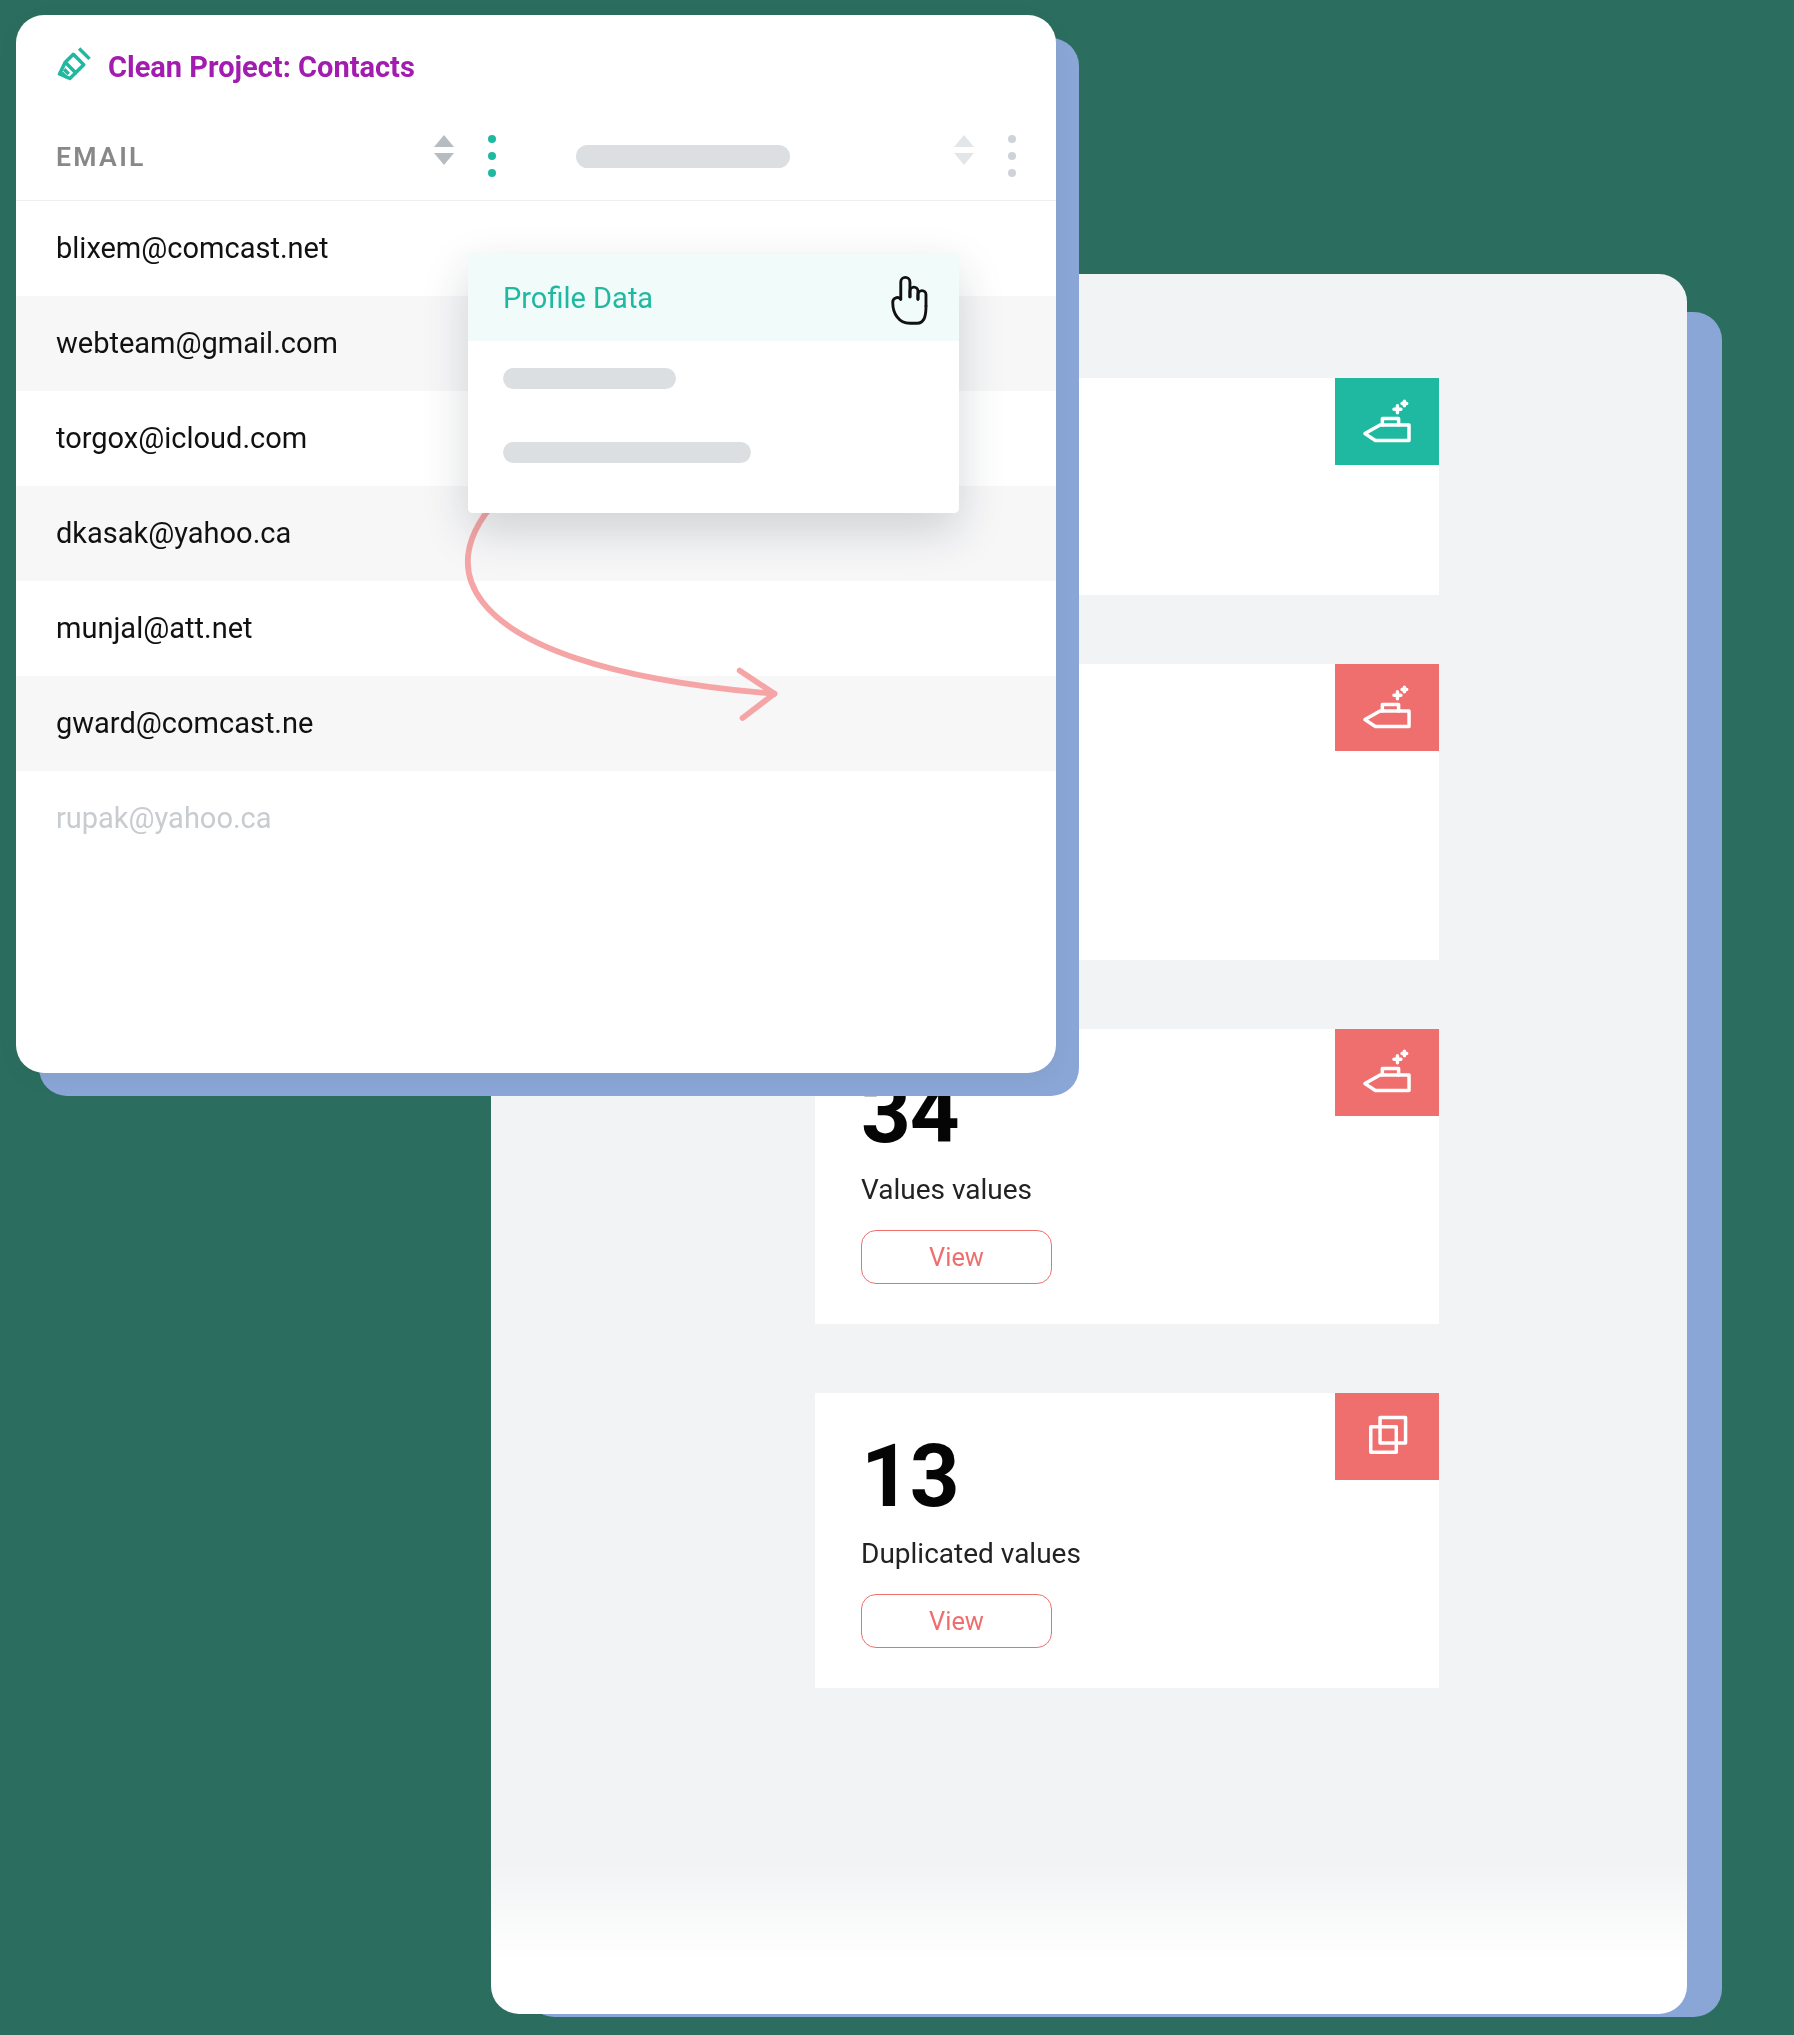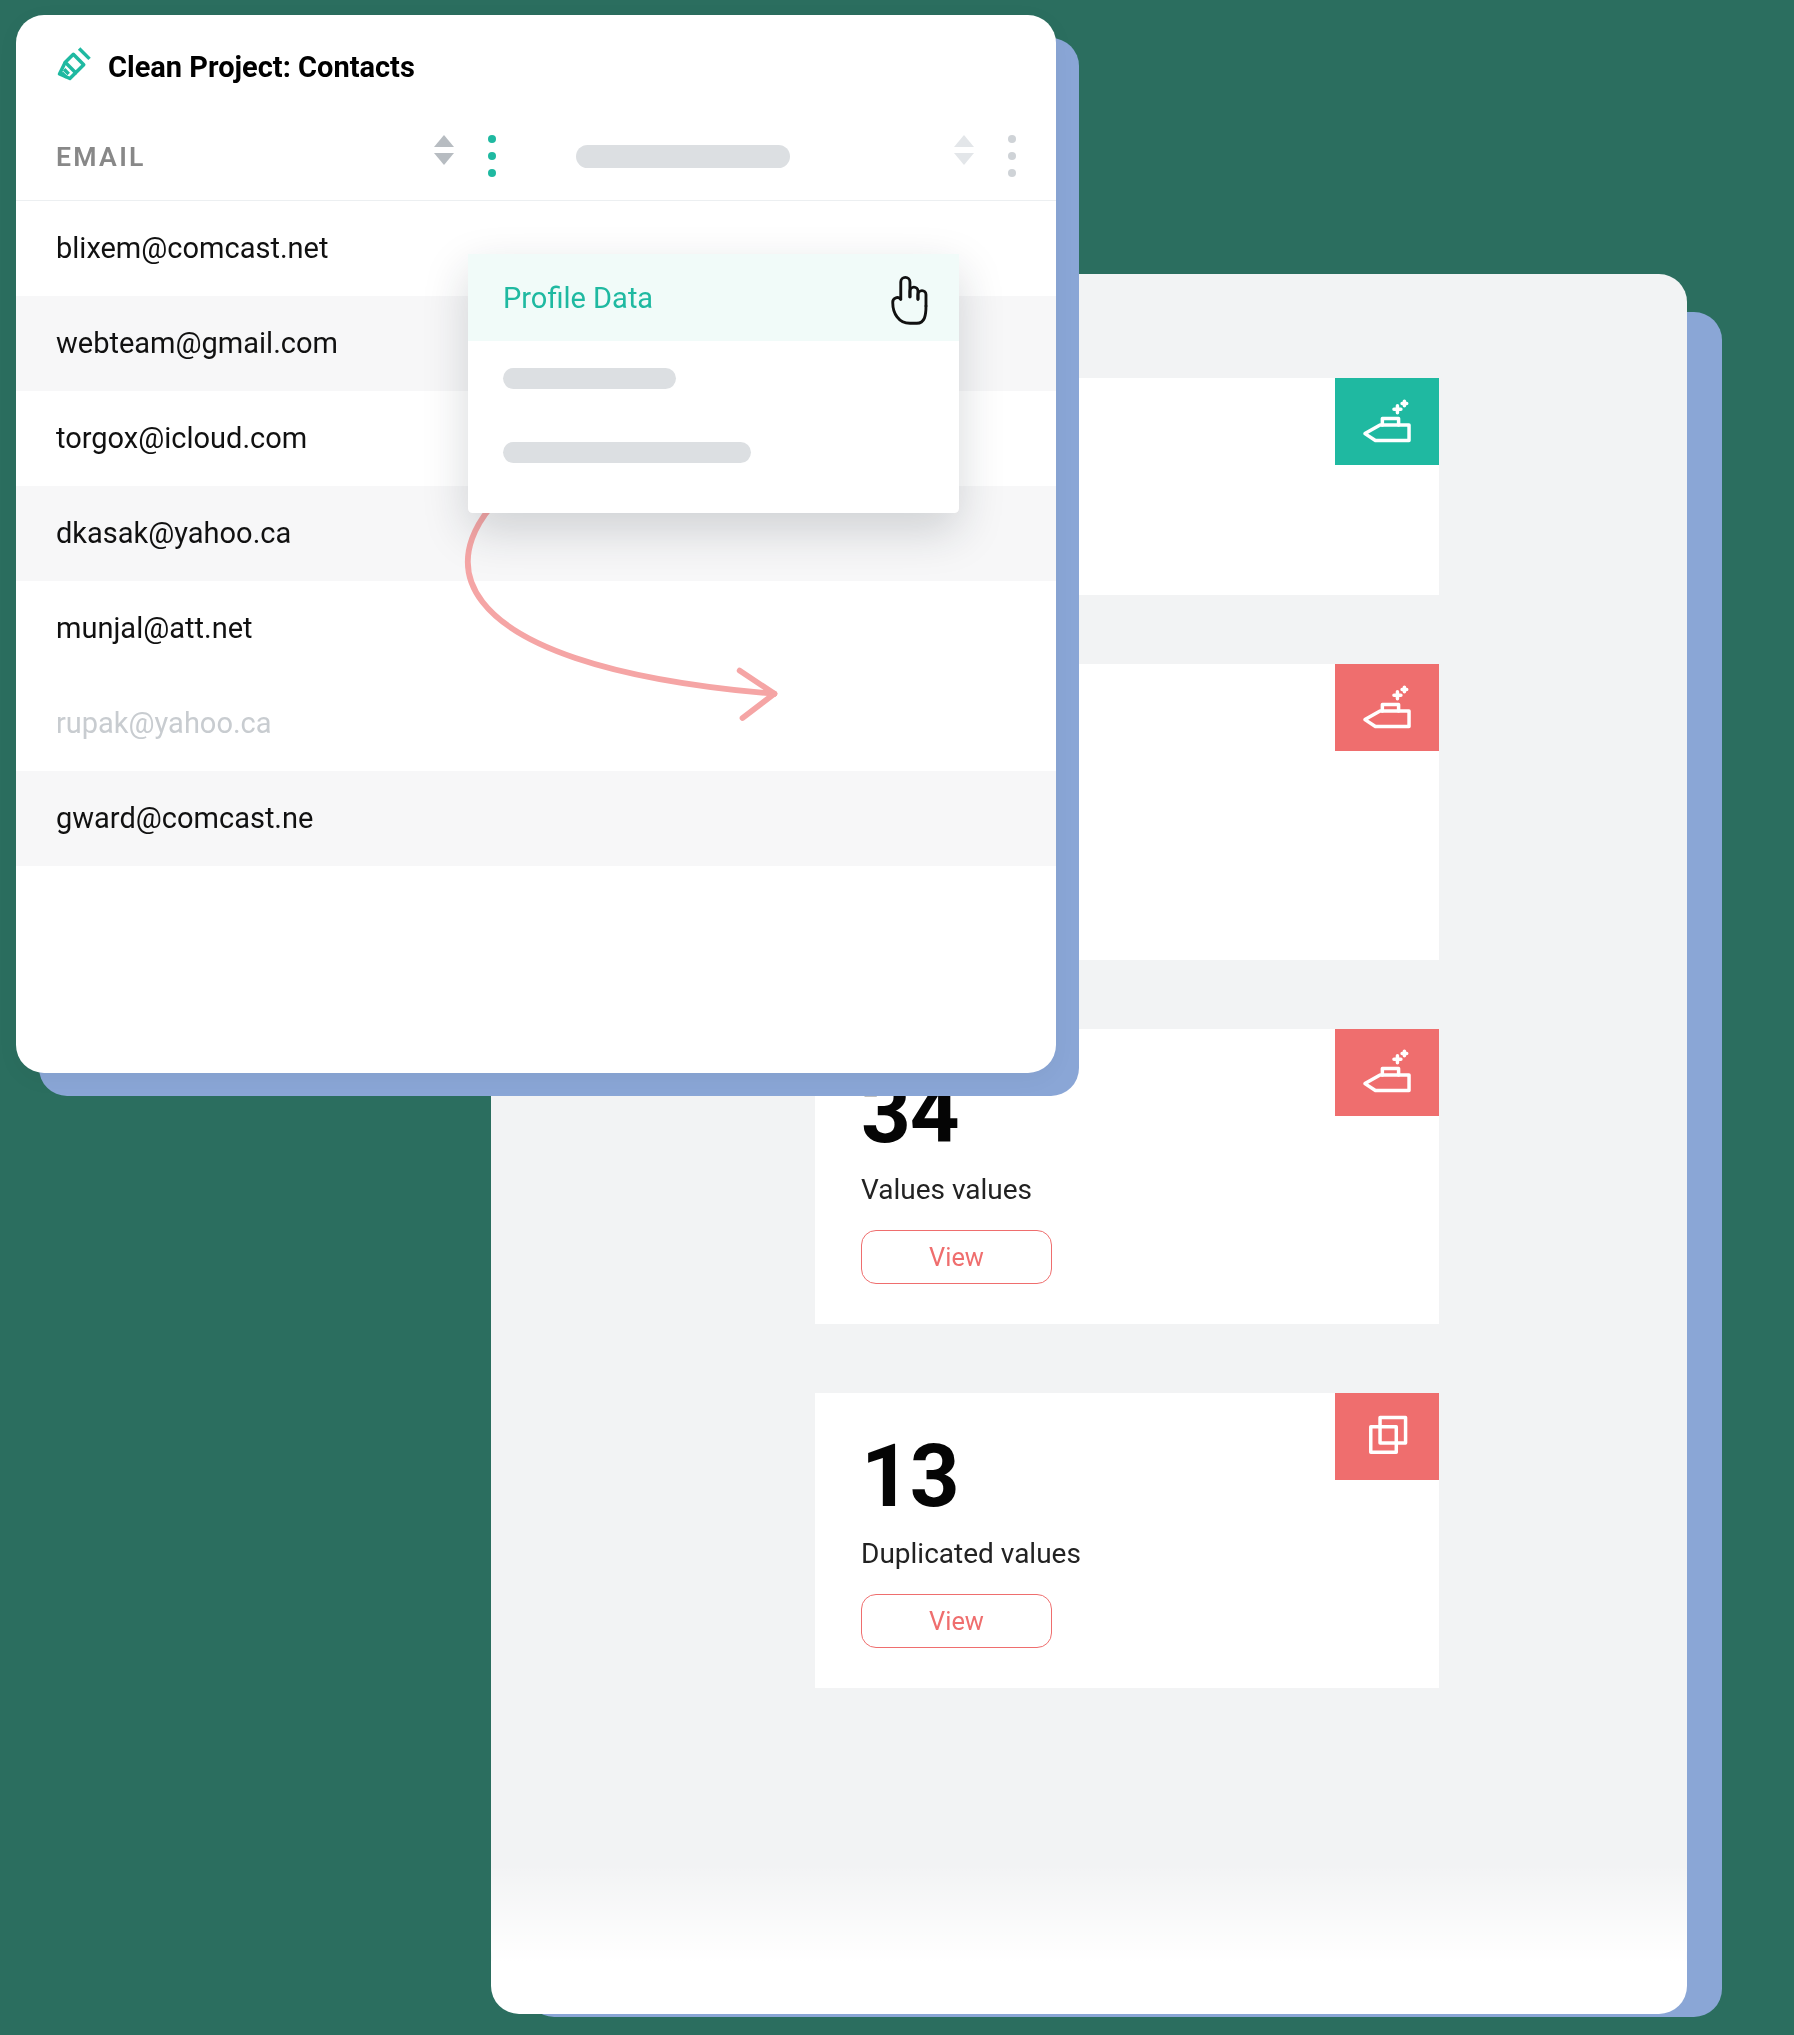--- a/index.html
+++ b/index.html
@@ -101,21 +101,21 @@
     width:1040px; height:1058px;
     background:#fff;
     border-radius:28px;
     overflow:hidden;
     box-shadow:0 5.8px 23px rgba(0,0,0,.04);
   }
   .title-bar{
     display:flex; align-items:center; gap:15px;
     padding:30px 40px 23px 40px;
     font-size:29px; font-weight:700;
-    color:#000000;
+    color:#a21caf;
   }
   .clean-icon svg{ width:37px; height:37px; }
   .clean-icon path{ fill:none; stroke:var(--teal); stroke-width:6; stroke-linejoin:round;}
 
   .headers{
     display:flex;
     border-bottom:1.2px solid var(--border);
   }
   .col{
     flex:0 0 50%;
@@ -313,22 +313,22 @@
         </span>
     </div>
   </div>
 
   <div class="rows">
     <div class="row">blixem@comcast.net</div>
     <div class="row alt">webteam@gmail.com</div>
     <div class="row">torgox@icloud.com</div>
     <div class="row alt">dkasak@yahoo.ca</div>
     <div class="row">munjal@att.net</div>
+    <div class="row alt">gward@comcast.ne</div>
     <div class="row faded">rupak@yahoo.ca</div>
-    <div class="row alt">gward@comcast.ne</div>
   </div>
 </div>
 
 <div class="popover">
   <div class="pop-item active">
     <span>Profile Data</span>
     <span class="cursor-hand">
       <svg viewBox="0 0 80 96">
         <path d="M30 44 V14 a8 8 0 0 1 16 0 V40"></path>
         <path d="M46 40 V30 a7 7 0 0 1 14 0 V44"></path>

